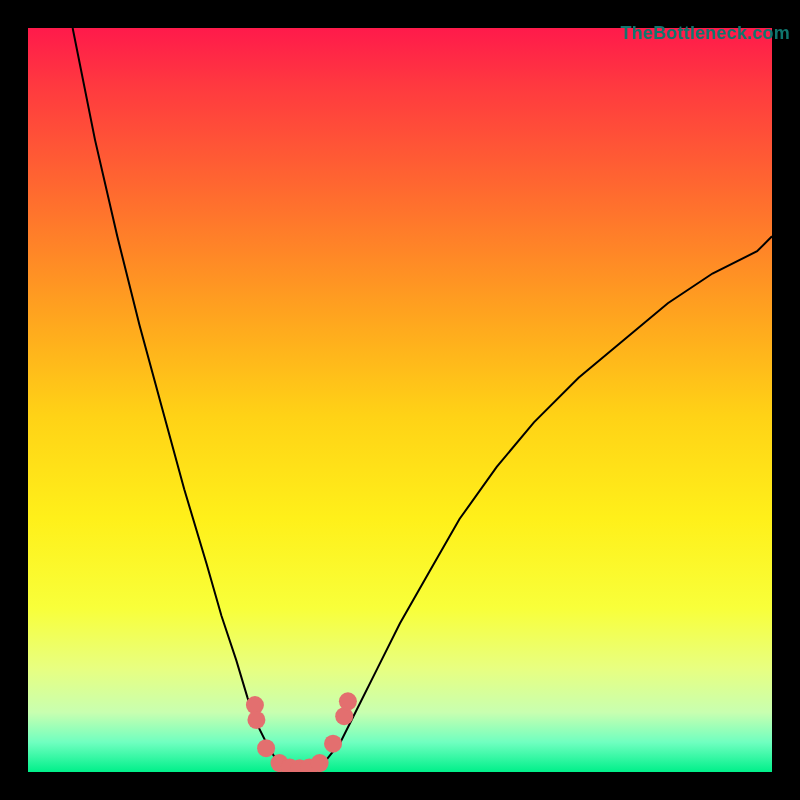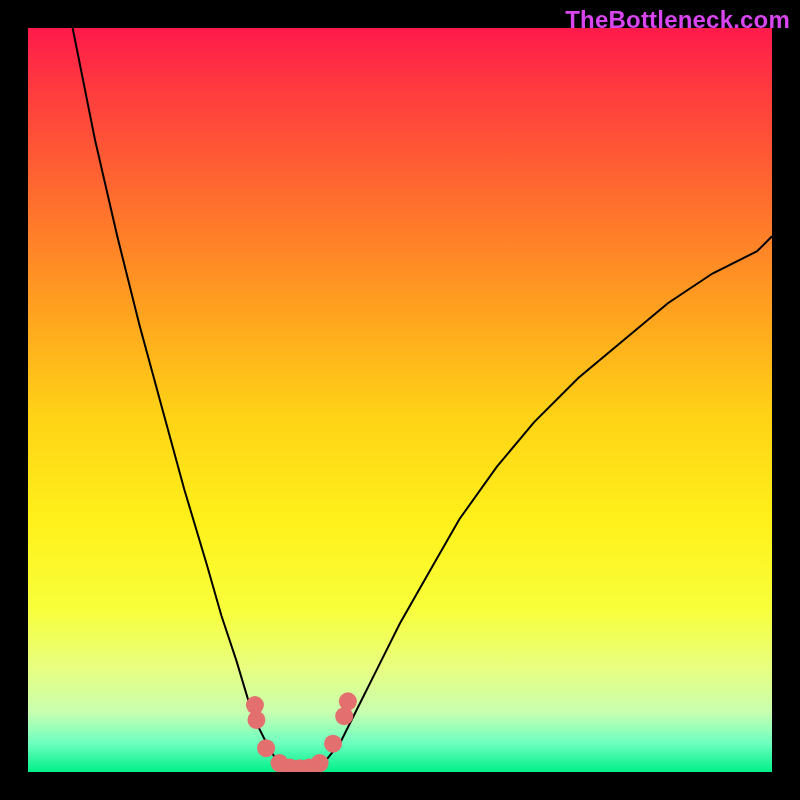--- a/index.html
+++ b/index.html
@@ -25,26 +25,26 @@
       #fff01a 66%,
       #f8ff3a 78%,
       #e8ff80 86%,
       #c8ffb0 92%,
       #70ffc0 96%,
       #00f08a 100%
     );
   }
   .watermark {
     position: absolute;
-    top: 6px;
+    top: 23px;
     right: 10px;
     font-family: Arial, Helvetica, sans-serif;
-    font-size: 24px;
+    font-size: 18px;
     font-weight: 600;
-    color: #d946ef;
+    color: #0f766e;
     letter-spacing: 0.2px;
     user-select: none;
   }
   svg.curve {
     position: absolute;
     left: 0; top: 0;
     width: 100%; height: 100%;
   }
   .curve path {
     fill: none;

